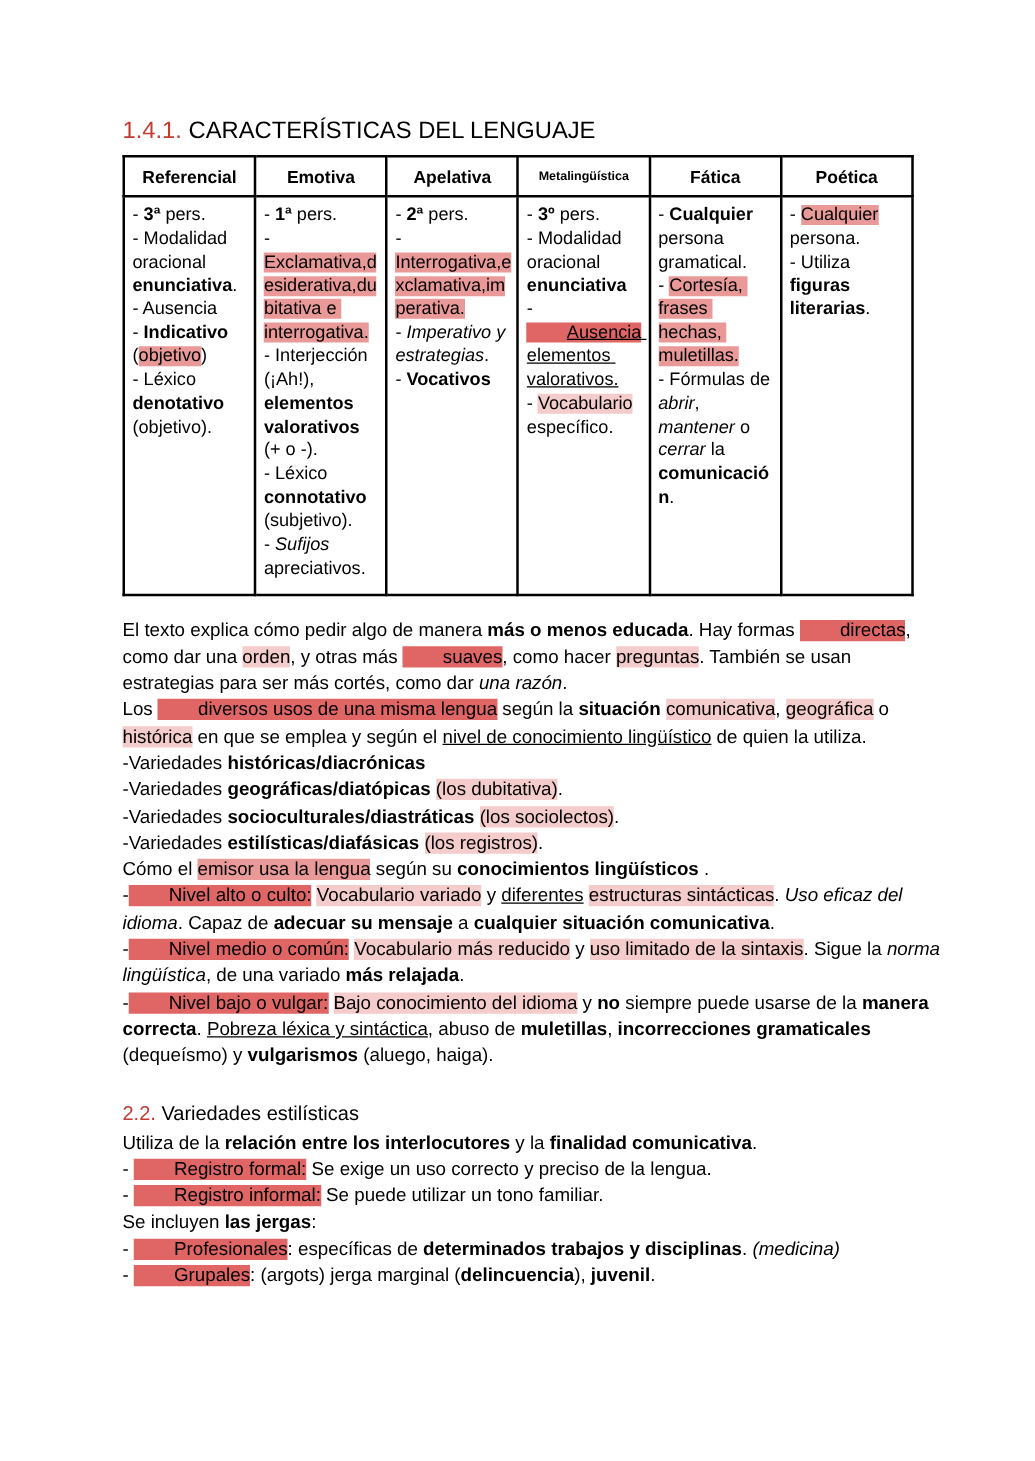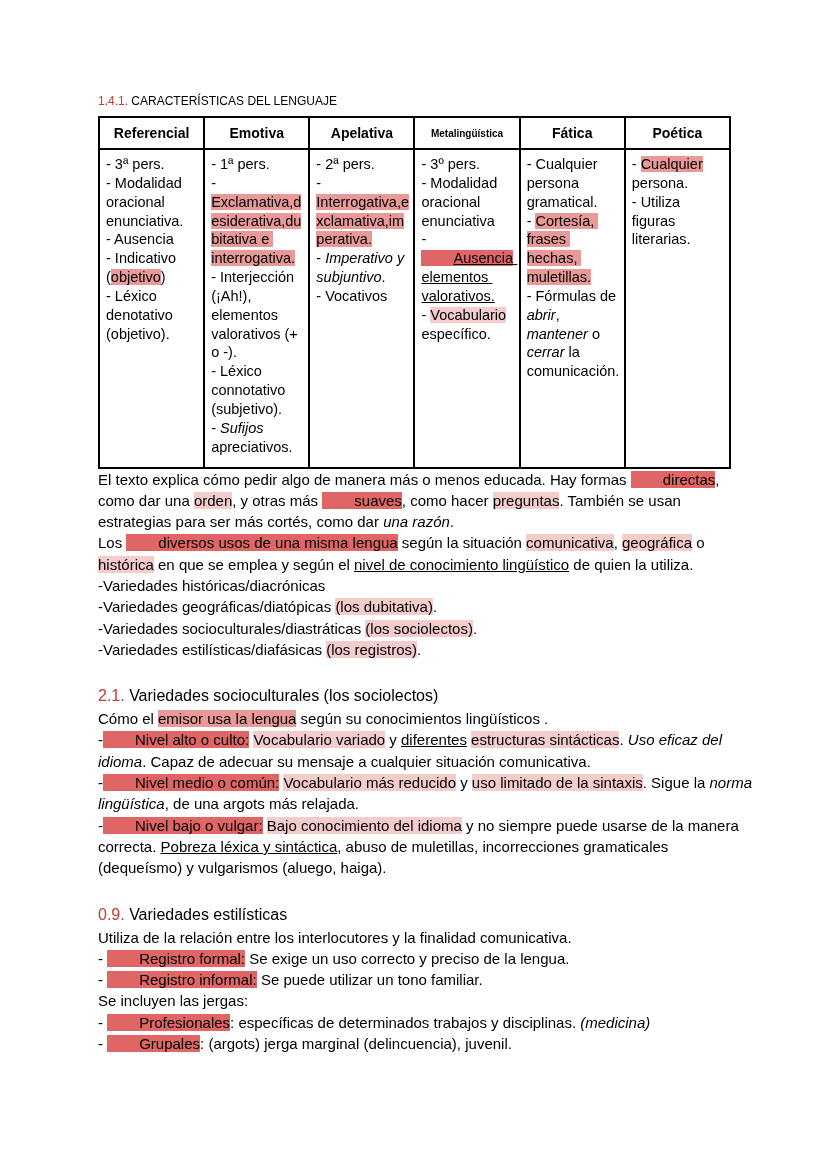--- a/index.html
+++ b/index.html
@@ -4,35 +4,35 @@
 <style>
   * { box-sizing: border-box; }
   html, body { margin: 0; padding: 0; background: #ffffff; }
   .page {
     width: 828px; height: 1169px; overflow: hidden;
     background: #ffffff; position: relative;
     padding: 94px 80px 40px 98px;
     font-family: "Liberation Sans", sans-serif;
     font-size: 15px; color: #000;
   }
-  .title { margin: 0 0 8px 0; font-size: 12px; white-space: pre-wrap; }
+  .title { margin: 0 0 8px 0; font-size: 19px; white-space: pre-wrap; }
   .h2 { margin: 24px 0 3px 0; font-size: 17px; white-space: pre-wrap; }
   .h3 { margin: 27px 0 3px 0; font-size: 16px; white-space: pre-wrap; }
   .body { margin: 0; width: 655px; line-height: 1.42; white-space: pre-wrap; }
-  .intro { }
+  .intro { margin-top: 17px; }
   table.lang { border-collapse: collapse; table-layout: fixed; width: 633px; }
   table.lang th, table.lang td { border: 2px solid #000; }
   table.lang th { padding: 7px 1px; font-size: 14px; text-align: center; font-weight: bold; }
   table.lang th.small { font-size: 10px; }
   table.lang td {
     padding: 5px 4px 10px 6px; vertical-align: top;
     font-size: 14.5px; line-height: 1.3;
     white-space: pre-wrap; overflow-wrap: break-word; word-break: break-word;
   }
-  .b { font-weight: normal; }
+  .b { font-weight: bold; }
   .i { font-style: italic; }
   .u { text-decoration: underline; }
   .hl-dark  { background: var(--hl_dark); padding-left: 32px; }
   .hl-med   { background: var(--hl_med); }
   .hl-light { background: var(--hl_light); }
   .c-red { color: var(--heading_red); }
 </style>
 </head>
 <body>
 
@@ -59,21 +59,21 @@
 - </span><span class="b">Indicativo</span><span>
 (</span><span class="hl-med">objetivo</span><span>)
 - Léxico </span><span class="b">denotativo</span><span> (objetivo).</span></td>
         <td><span>- </span><span class="b">1ª</span><span> pers.
 -</span><span class="hl-med">Exclamativa,desiderativa,dubitativa e interrogativa.</span><span>
 - Interjección (¡Ah!), </span><span class="b">elementos valorativos</span><span> (+ o -).
 - Léxico </span><span class="b">connotativo</span><span> (subjetivo).
 - </span><span class="i">Sufijos</span><span> apreciativos.</span></td>
         <td><span>- </span><span class="b">2ª</span><span> pers.
 -</span><span class="hl-med">Interrogativa,exclamativa,imperativa.</span><span>
-- </span><span class="i">Imperativo</span><span class="i"> y </span><span class="i">subjuntivo</span><span>.
+- </span><span class="i">Imperativo</span><span class="i"> y </span><span class="i">estrategias</span><span>.
 - </span><span class="b">Vocativos</span></td>
         <td><span>- </span><span class="b">3º</span><span> pers.
 - Modalidad oracional </span><span class="b">enunciativa</span><span>
 - </span><span class="u hl-dark">Ausencia</span><span class="u"> elementos valorativos.</span><span>
 - </span><span class="hl-light">Vocabulario</span><span> específico.</span></td>
         <td><span>- </span><span class="b">Cualquier</span><span> persona gramatical.
 - </span><span class="hl-med">Cortesía, frases hechas, muletillas.</span><span>
 - Fórmulas de </span><span class="i">abrir</span><span>, </span><span class="i">mantener</span><span> o </span><span class="i">cerrar</span><span> la </span><span class="b">comunicación</span><span>.</span></td>
         <td><span>- </span><span class="hl-med">Cualquier</span><span> persona.
 - Utiliza </span><span class="b">figuras literarias</span><span>.</span></td>
@@ -82,27 +82,26 @@
   </table>
 
   <p class="body intro"><span>El texto explica cómo pedir algo de manera </span><span class="b">más o menos educada</span><span>. Hay formas </span><span class="hl-dark">directas</span><span>, como dar una </span><span class="hl-light">orden</span><span>, y otras más </span><span class="hl-dark">suaves</span><span>, como hacer </span><span class="hl-light">preguntas</span><span>. También se usan estrategias para ser más cortés, como dar </span><span class="i">una razón</span><span>.</span></p>
 
   <p class="body"><span>Los </span><span class="hl-dark">diversos usos de una misma lengua</span><span> según la </span><span class="b">situación</span><span> </span><span class="hl-light">comunicativa</span><span>, </span><span class="hl-light">geográfica</span><span> o </span><span class="hl-light">histórica</span><span> en que se emplea y según el </span><span class="u">nivel de conocimiento lingüístico</span><span> de quien la utiliza.
 -Variedades </span><span class="b">históricas/diacrónicas</span><span>
 -Variedades </span><span class="b">geográficas/diatópicas</span><span> </span><span class="hl-light">(los dubitativa)</span><span>.
 -Variedades </span><span class="b">socioculturales/diastráticas</span><span> </span><span class="hl-light">(los sociolectos)</span><span>.
 -Variedades </span><span class="b">estilísticas/diafásicas</span><span> </span><span class="hl-light">(los registros)</span><span>.</span></p>
 
-  <p class="h3"><span class="c-red">2.1.</span><span> Variedades socioculturales (los sociolectos)</span></p>
   <p class="body"><span>Cómo el </span><span class="hl-med">emisor usa la lengua</span><span> según su </span><span class="b">conocimientos lingüísticos</span><span> .
 -</span><span class="hl-dark">Nivel alto o culto:</span><span> </span><span class="hl-light">Vocabulario variado</span><span> y </span><span class="u">diferentes</span><span> </span><span class="hl-light">estructuras sintácticas</span><span>. </span><span class="i">Uso eficaz del idioma</span><span>. Capaz de </span><span class="b">adecuar su mensaje</span><span> a </span><span class="b">cualquier situación comunicativa</span><span>.
--</span><span class="hl-dark">Nivel medio o común:</span><span> </span><span class="hl-light">Vocabulario más reducido</span><span> y </span><span class="hl-light">uso limitado de la sintaxis</span><span>. Sigue la </span><span class="i">norma lingüística</span><span>, de una argots </span><span class="b">más relajada</span><span>.
+-</span><span class="hl-dark">Nivel medio o común:</span><span> </span><span class="hl-light">Vocabulario más reducido</span><span> y </span><span class="hl-light">uso limitado de la sintaxis</span><span>. Sigue la </span><span class="i">norma lingüística</span><span>, de una variado </span><span class="b">más relajada</span><span>.
 -</span><span class="hl-dark">Nivel bajo o vulgar:</span><span> </span><span class="hl-light">Bajo conocimiento del idioma</span><span> y </span><span class="b">no</span><span> siempre puede usarse de la </span><span class="b">manera correcta</span><span>. </span><span class="u">Pobreza léxica y sintáctica</span><span>, abuso de </span><span class="b">muletillas</span><span>, </span><span class="b">incorrecciones gramaticales</span><span> (dequeísmo) y </span><span class="b">vulgarismos</span><span> (aluego, haiga).</span></p>
 
-  <p class="h3"><span class="c-red">0.9.</span><span> Variedades estilísticas</span></p>
+  <p class="h3"><span class="c-red">2.2.</span><span> Variedades estilísticas</span></p>
   <p class="body"><span>Utiliza de la </span><span class="b">relación entre los interlocutores</span><span> y la </span><span class="b">finalidad comunicativa</span><span>.
 - </span><span class="hl-dark">Registro formal:</span><span> Se exige un uso correcto y preciso de la lengua.
 - </span><span class="hl-dark">Registro informal:</span><span> Se puede utilizar un tono familiar.
 Se incluyen </span><span class="b">las jergas</span><span>:
 - </span><span class="hl-dark">Profesionales</span><span>: específicas de </span><span class="b">determinados trabajos y disciplinas</span><span>. </span><span class="i">(medicina)</span><span>
 - </span><span class="hl-dark">Grupales</span><span>: (argots) jerga marginal (</span><span class="b">delincuencia</span><span>), </span><span class="b">juvenil</span><span>.</span></p>
 
 </div>
 
 </body></html>

